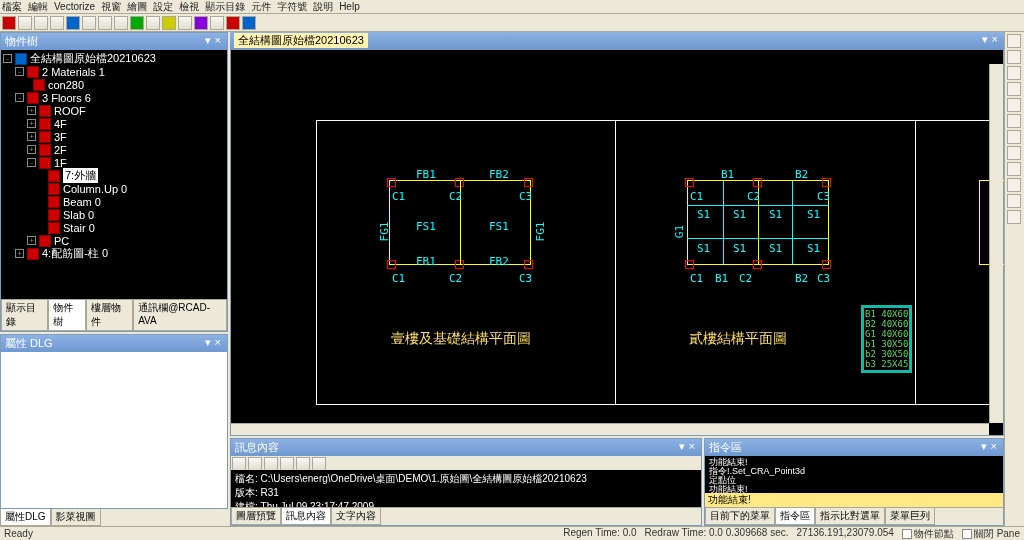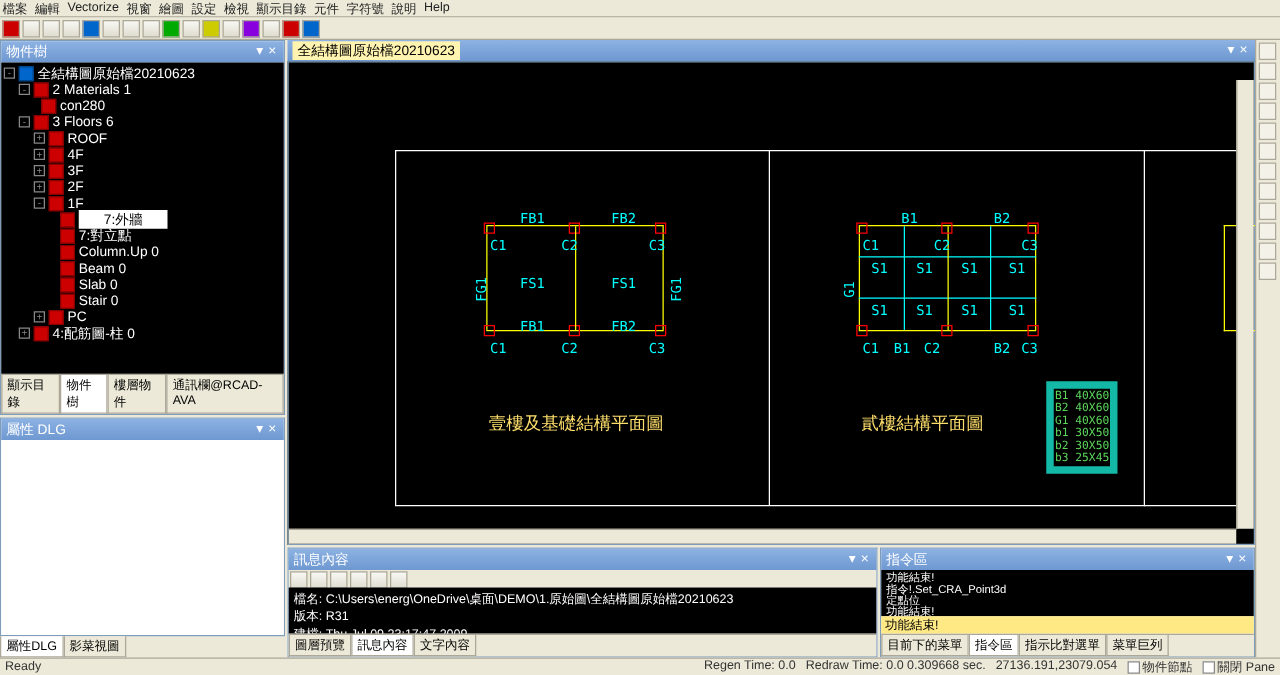--- a/index.html
+++ b/index.html
@@ -15,21 +15,21 @@
 .panel { border: 1px solid #7f9db9; background: #fff; display: flex; flex-direction: column; }
 .panel-hdr { background: linear-gradient(#8db2e3,#6e98d1); color: #fff; font-size: 11px; padding: 1px 4px; display: flex; justify-content: space-between; }
 .hdr-btns span { cursor: pointer; padding: 0 2px; }
 .tree-panel { height: 300px; }
 .tree-body { flex: 1; background: #000; color: #fff; font-size: 11px; overflow-y: auto; overflow-x: hidden; padding: 2px; position: relative; }
 .tree-body::-webkit-scrollbar { width: 14px; } .tree-body::-webkit-scrollbar-track { background: #ece9d8; } .tree-body::-webkit-scrollbar-thumb { background: #c1c1c1; border: 1px solid #999; }
 .node { display: flex; align-items: center; height: 13px; white-space: nowrap; }
 .tgl { width: 9px; height: 9px; border: 1px solid #888; color: #888; font-size: 8px; line-height: 7px; text-align: center; margin-right: 3px; background: #000; }
 .ic { width: 12px; height: 12px; margin-right: 3px; display: inline-block; }
 .ic-r { background: #c00; border: 1px solid #800; } .ic-b { background: #06c; border: 1px solid #048; }
-.lbl.sel { background: #fff; color: #000; padding: 0 20px; }
+.lbl.sel { background: #fff; color: #000; padding: 0 2px; }
 .tabs { background: #ece9d8; border-top: 1px solid #aca899; display: flex; font-size: 10px; }
 .tab { padding: 1px 4px; border: 1px solid #aca899; border-top: none; background: #ece9d8; cursor: pointer; }
 .tab.active { background: #fff; }
 .dlg-panel { flex: 1; margin-top: 2px; }
 .dlg-body { flex: 1; background: #fff; }
 .btm-tabs { display: flex; font-size: 10px; }
 .right-col { flex: 1; display: flex; flex-direction: column; margin-left: 2px; position: relative; }
 .canvas-hdr { background: linear-gradient(#8db2e3,#6e98d1); color: #fff; font-size: 11px; padding: 1px 4px; display: flex; justify-content: space-between; }
 .canvas-hdr .l { background: #fff3b0; color: #000; padding: 0 4px; }
 .canvas-wrap { flex: 1; background: #000; position: relative; border: 1px solid #7f9db9; }
@@ -141,24 +141,20 @@
             <span class="tgl">-</span>
             <span class="ic ic-r"></span>
             <span class="lbl">1F</span>
           </div>
         <div class="node" style="padding-left:45px">
             <span class="ic ic-r"></span>
             <span class="lbl sel">7:外牆</span>
           </div>
         <div class="node" style="padding-left:45px">
             <span class="ic ic-r"></span>
-            <span class="lbl">7:對立點</span>
-          </div>
-        <div class="node" style="padding-left:45px">
-            <span class="ic ic-r"></span>
             <span class="lbl">Column.Up 0</span>
           </div>
         <div class="node" style="padding-left:45px">
             <span class="ic ic-r"></span>
             <span class="lbl">Beam 0</span>
           </div>
         <div class="node" style="padding-left:45px">
             <span class="ic ic-r"></span>
             <span class="lbl">Slab 0</span>
           </div>
@@ -267,21 +263,21 @@
       <div class="txt cy" style="left:538px;top:192px">S1</div>
       <div class="txt cy" style="left:576px;top:192px">S1</div>
       <div class="txt cy" style="left:459px;top:222px">C1</div>
       <div class="txt cy" style="left:484px;top:222px">B1</div>
       <div class="txt cy" style="left:508px;top:222px">C2</div>
       <div class="txt cy" style="left:564px;top:222px">B2</div>
       <div class="txt cy" style="left:586px;top:222px">C3</div>
       <div class="txt cy" style="left:442px;top:175px;transform:rotate(-90deg)">G1</div>
       <div class="txt yl" style="left:458px;top:280px;font-size:14px">貳樓結構平面圖</div>
 
-      <div style="position:absolute;left:606px;top:255px;border:6px solid #14b8a6;padding:1px;font-size:9px">
+      <div style="position:absolute;left:630px;top:255px;border:3px solid #14b8a6;padding:1px;font-size:9px">
         <div class="txt gr" style="position:static">B1  40X60</div>
         <div class="txt gr" style="position:static">B2  40X60</div>
         <div class="txt gr" style="position:static">G1  40X60</div>
         <div class="txt gr" style="position:static">b1  30X50</div>
         <div class="txt gr" style="position:static">b2  30X50</div>
         <div class="txt gr" style="position:static">b3  25X45</div>
       </div>
 
       <div class="box" style="left:748px;top:130px;width:30px;height:85px;border-right:none"></div>
 

